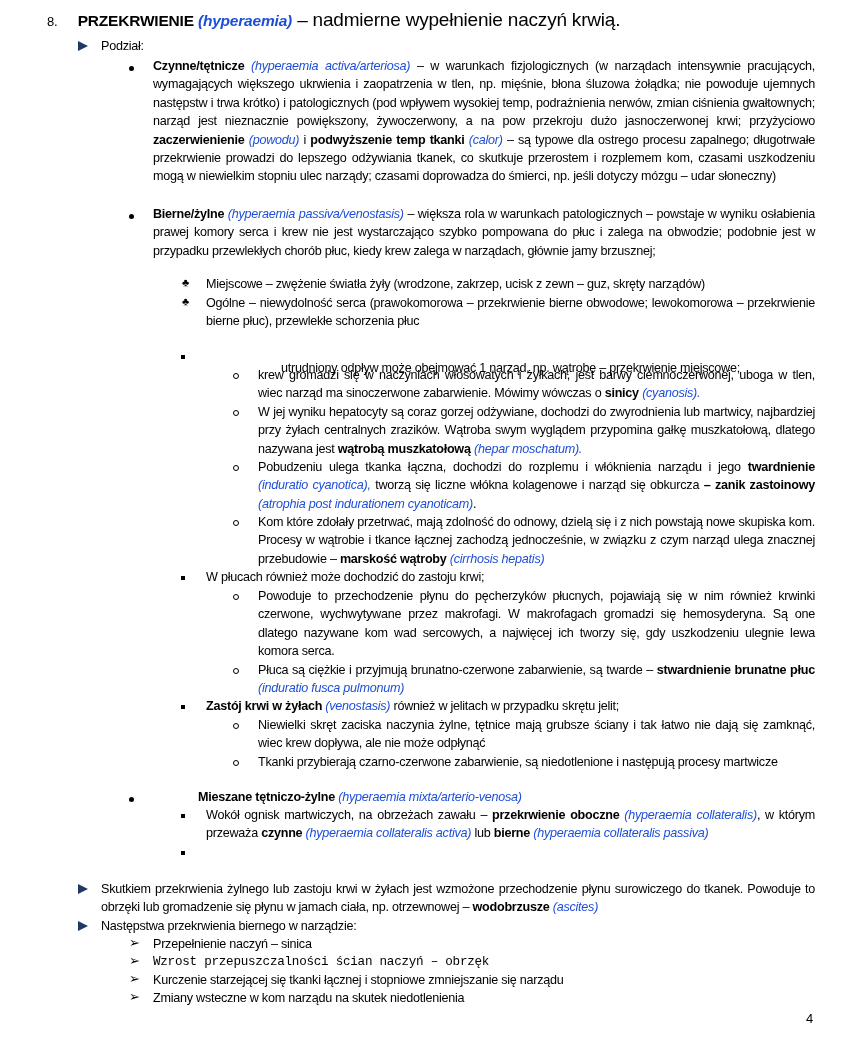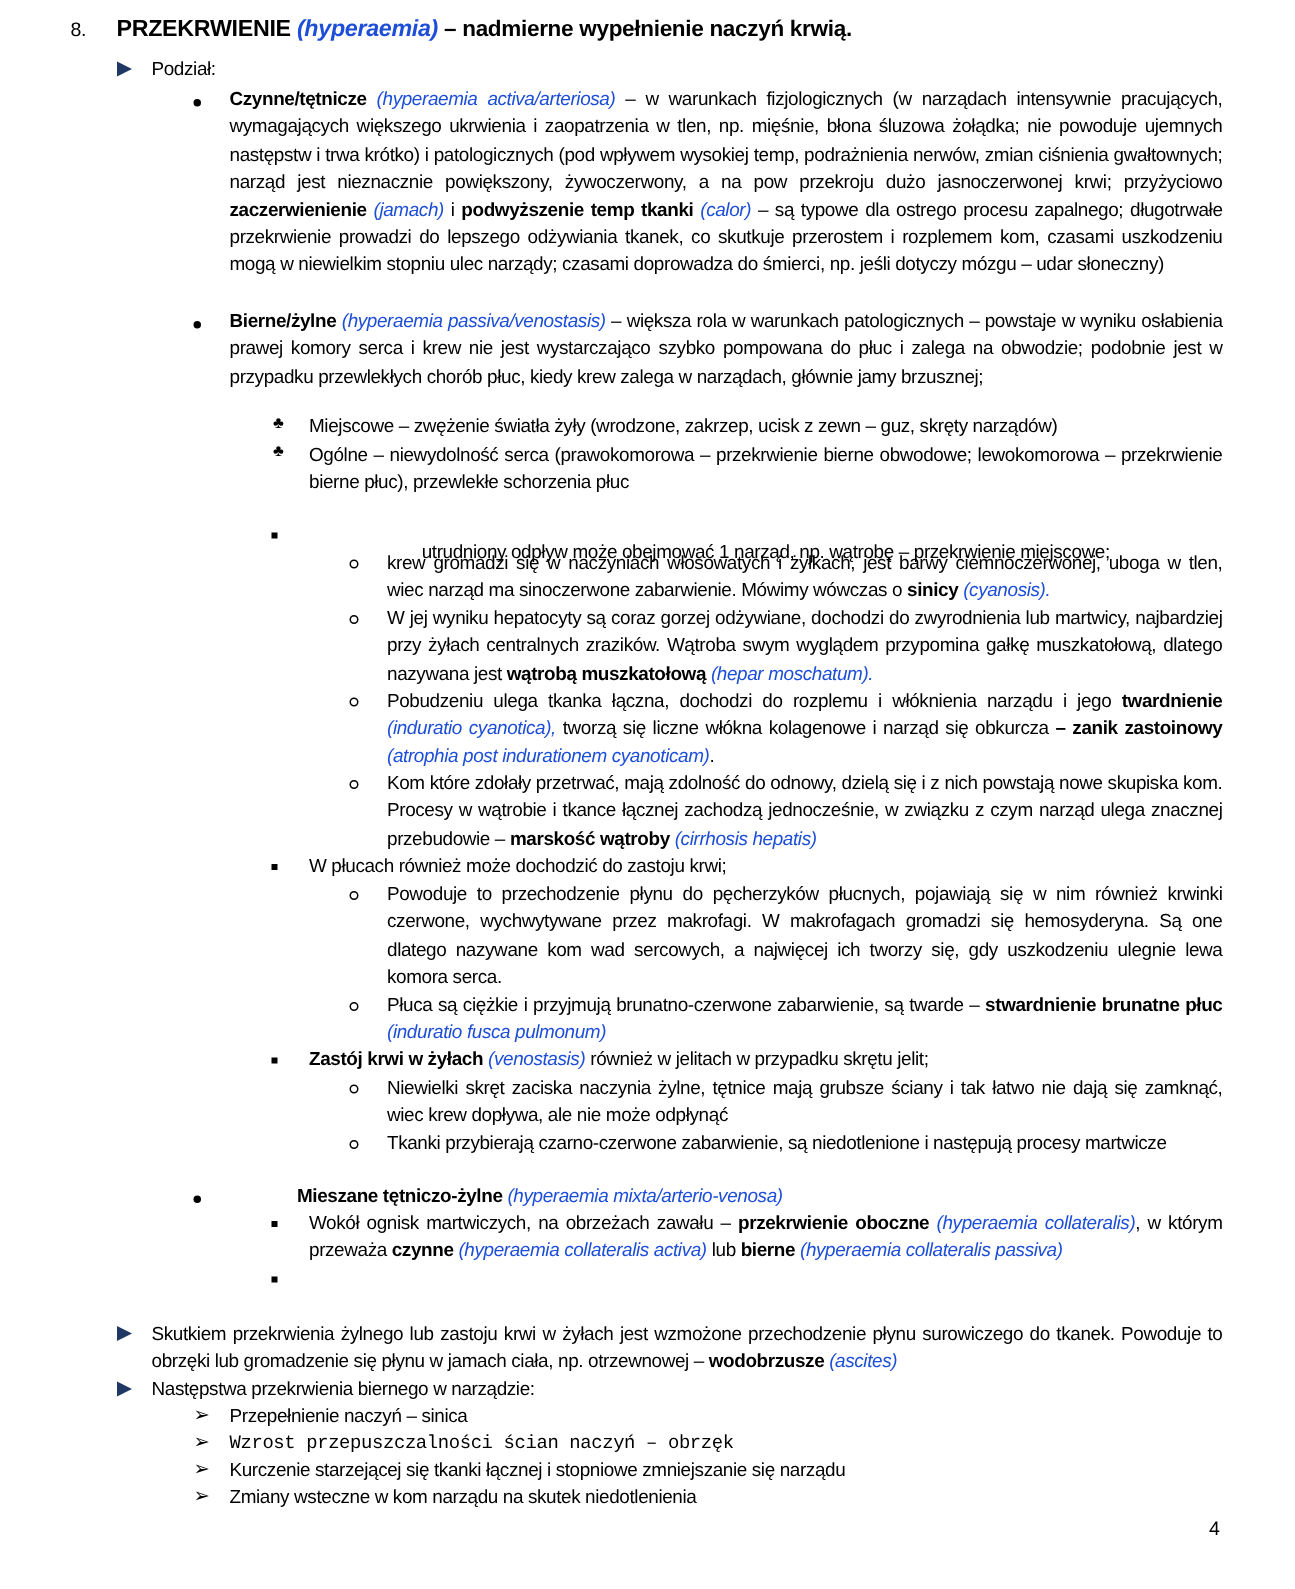--- a/index.html
+++ b/index.html
@@ -25,31 +25,31 @@
 </style>
 </head>
 <body>
 
 <div class="page">
 
   <div class="blk h1" style="left:47px; top:9px; width:760px; line-height:22px;">
     <span style="font-weight:normal;font-size:13px;">8.</span>
     <span style="display:inline-block;width:12px;"></span>
     <span>PRZEKRWIENIE</span>
-    <span class="r">(hyperaemia)</span><span style="font-weight:bold;font-size:15px;"> – nadmierne wypełnienie naczyń krwią.</span>
+    <span class="r">(hyperaemia)</span><span style="font-weight:normal;font-size:19px;"> – nadmierne wypełnienie naczyń krwią.</span>
   </div>
 
   <span class="bul tri" style="left:78px; top:41px;"></span>
   <div class="blk txt" style="left:101px; top:37px;">Podział:</div>
 
   <span class="bul dot" style="left:129px; top:66px;"></span>
   <div class="blk txt body" style="left:153px; top:57px; width:662px;">
     <b>Czynne/tętnicze</b>
     <span class="r">(hyperaemia activa/arteriosa)</span><span> – w warunkach fizjologicznych (w narządach intensywnie pracujących, wymagających większego ukrwienia i zaopatrzenia w tlen, np. mięśnie, błona śluzowa żołądka; nie powoduje ujemnych następstw i trwa krótko) i patologicznych (pod wpływem wysokiej temp, podrażnienia nerwów, zmian ciśnienia gwałtownych; narząd jest nieznacznie powiększony, żywoczerwony, a na pow przekroju dużo jasnoczerwonej krwi; przyżyciowo </span><b>zaczerwienienie</b>
-    <span class="r">(jamach)</span><span> i </span><b>podwyższenie temp tkanki</b>
+    <span class="r">(powodu)</span><span> i </span><b>podwyższenie temp tkanki</b>
     <span class="r">(calor)</span><span> – są typowe dla ostrego procesu zapalnego; długotrwałe przekrwienie prowadzi do lepszego odżywiania tkanek, co skutkuje przerostem i rozplemem kom, czasami uszkodzeniu mogą w niewielkim stopniu ulec narządy; czasami doprowadza do śmierci, np. jeśli dotyczy mózgu – udar słoneczny)</span>
   </div>
 
   <span class="bul dot" style="left:129px; top:214px;"></span>
   <div class="blk txt body" style="left:153px; top:205px; width:662px;">
     <b>Bierne/żylne</b>
     <span class="r">(hyperaemia passiva/venostasis)</span><span> – większa rola w warunkach patologicznych – powstaje w wyniku osłabienia prawej komory serca i krew nie jest wystarczająco szybko pompowana do płuc i zalega na obwodzie; podobnie jest  w przypadku przewlekłych chorób płuc, kiedy krew zalega w narządach, głównie jamy brzusznej;</span>
   </div>
 
   <span class="bul club" style="left:182px; top:276px;">♣</span>

